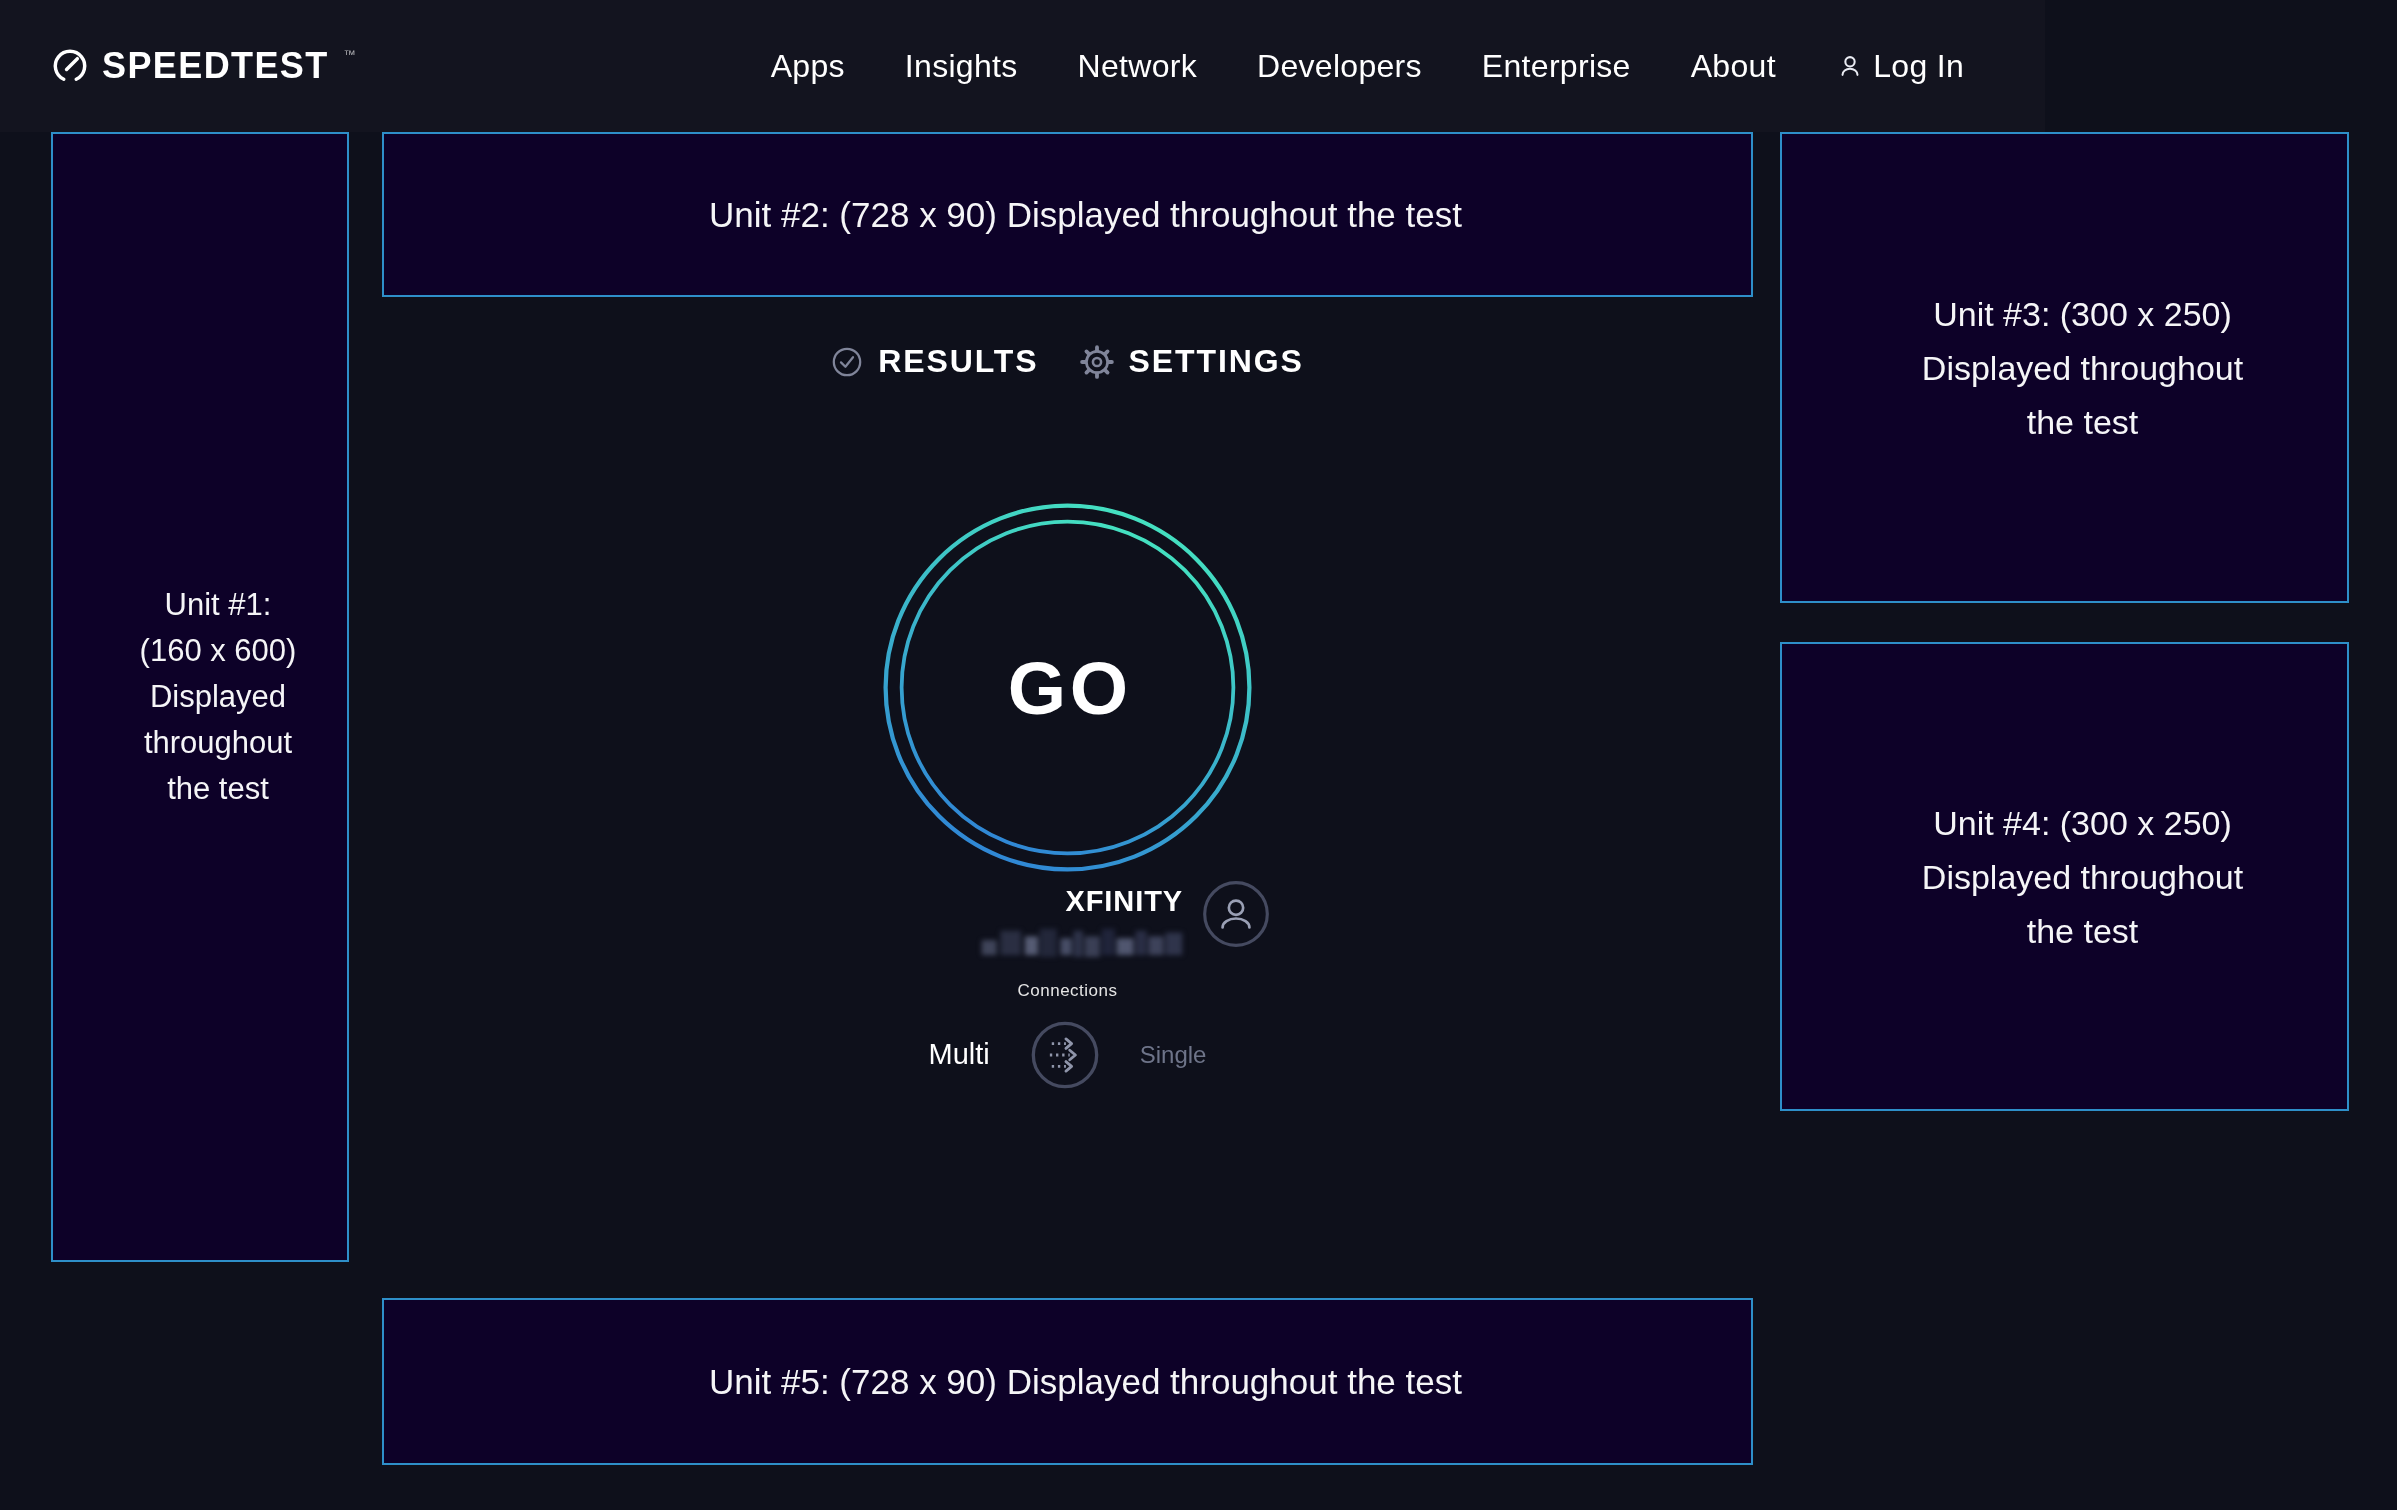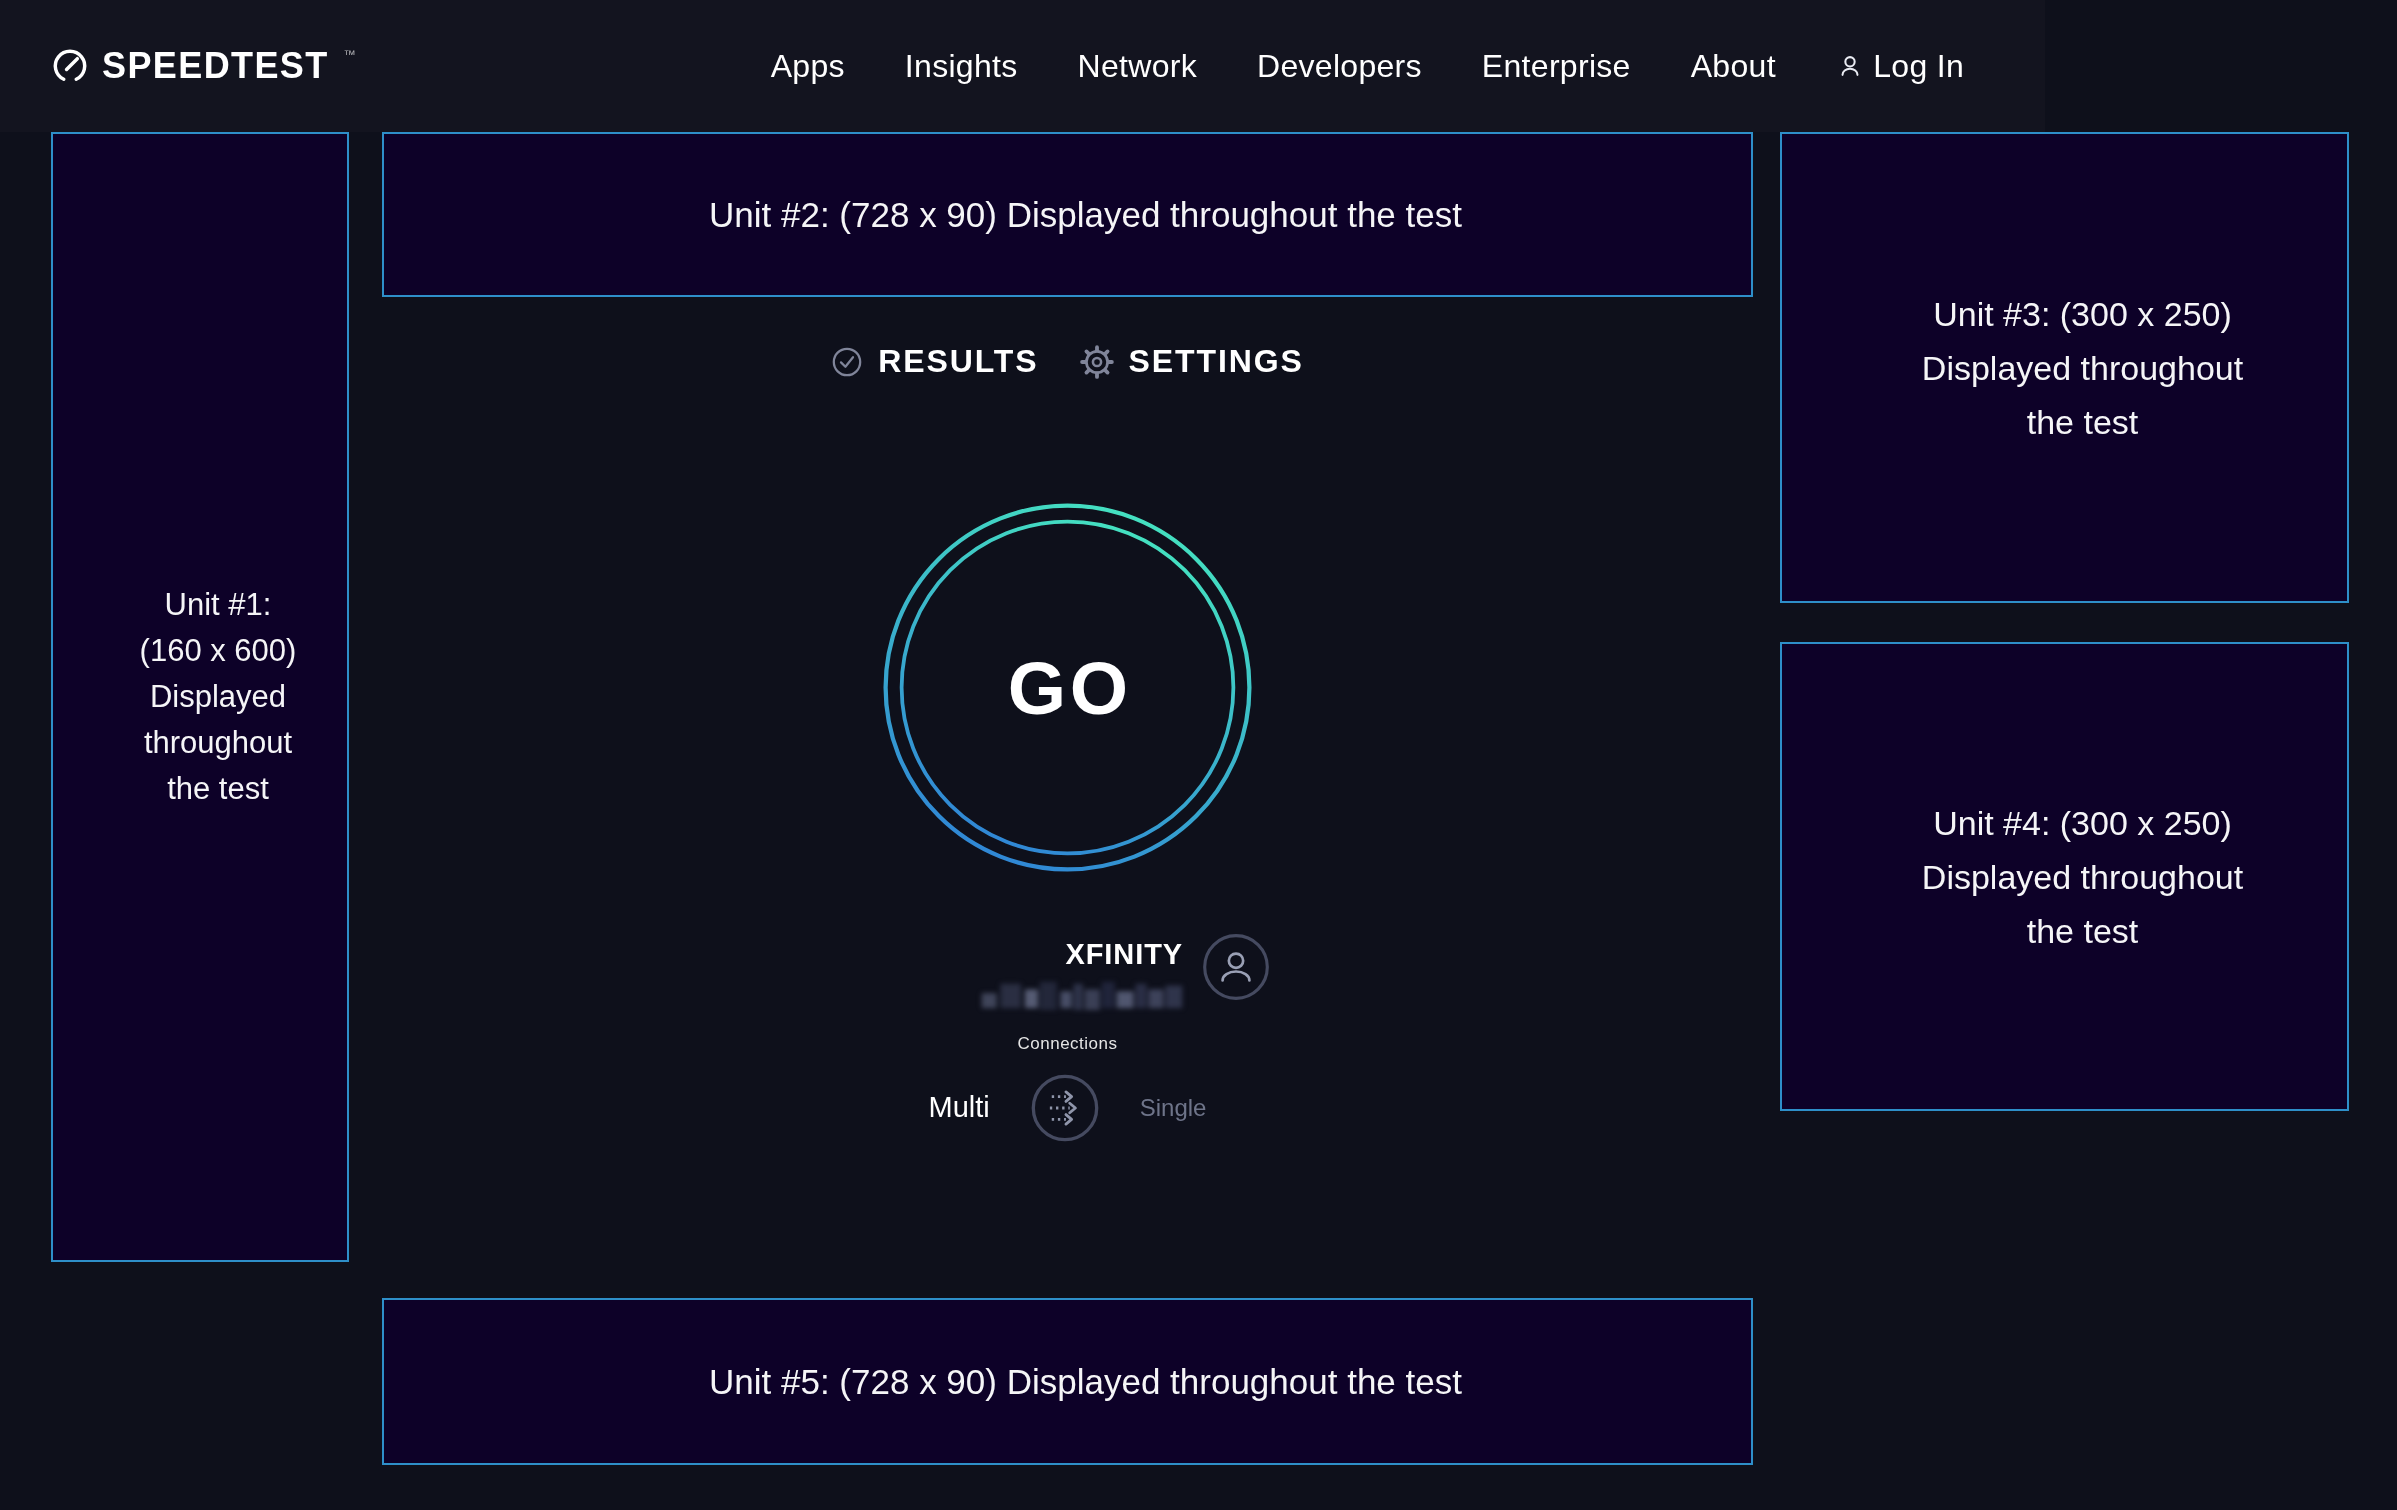--- a/index.html
+++ b/index.html
@@ -54,21 +54,21 @@
   .tab { display:flex; align-items:center; gap:15px; cursor:pointer; }
   .tab-label { font-size:32px; font-weight:bold; letter-spacing:1.9px; color:#ffffff; }
 
   .go-wrap { margin-top:119px; position:relative; width:377px; height:377px; cursor:pointer; }
   .go-rings { position:absolute; left:0; top:0; }
   .go-label {
     position:absolute; inset:0; display:flex; align-items:center; justify-content:center;
     font-size:75px; font-weight:bold; letter-spacing:3.8px; padding-left:4.7px; color:#ffffff;
   }
 
-  .info-row { margin-top:53px; display:flex; align-items:flex-end; position:relative; left:58px; }
+  .info-row { display:flex; align-items:flex-end; position:relative; left:58px; }
   .isp-group { display:flex; align-items:flex-start; }
   .isp-col { display:flex; flex-direction:column; align-items:flex-end; margin-top:7.5px; }
   .isp-name { font-size:29px; font-weight:bold; letter-spacing:0.9px; line-height:34px; }
   .redacted { margin-top:9.4px; filter:blur(2.4px); }
   .avatar-icon { margin-left:19px; margin-top:3.8px; }
   .server-group { display:flex; align-items:flex-start; margin-left:75px; }
   .server-col { display:flex; flex-direction:column; align-items:flex-start; margin-left:19px; margin-top:1.9px; }
   .server-name { font-size:36px; line-height:41px; color:#ffffff; }
   .server-loc { font-size:32px; margin-top:11.3px; color:#575d72; }
   .server-change { font-size:32px; margin-top:17px; color:var(--accent-blue, #2f9fe4); cursor:pointer; }

